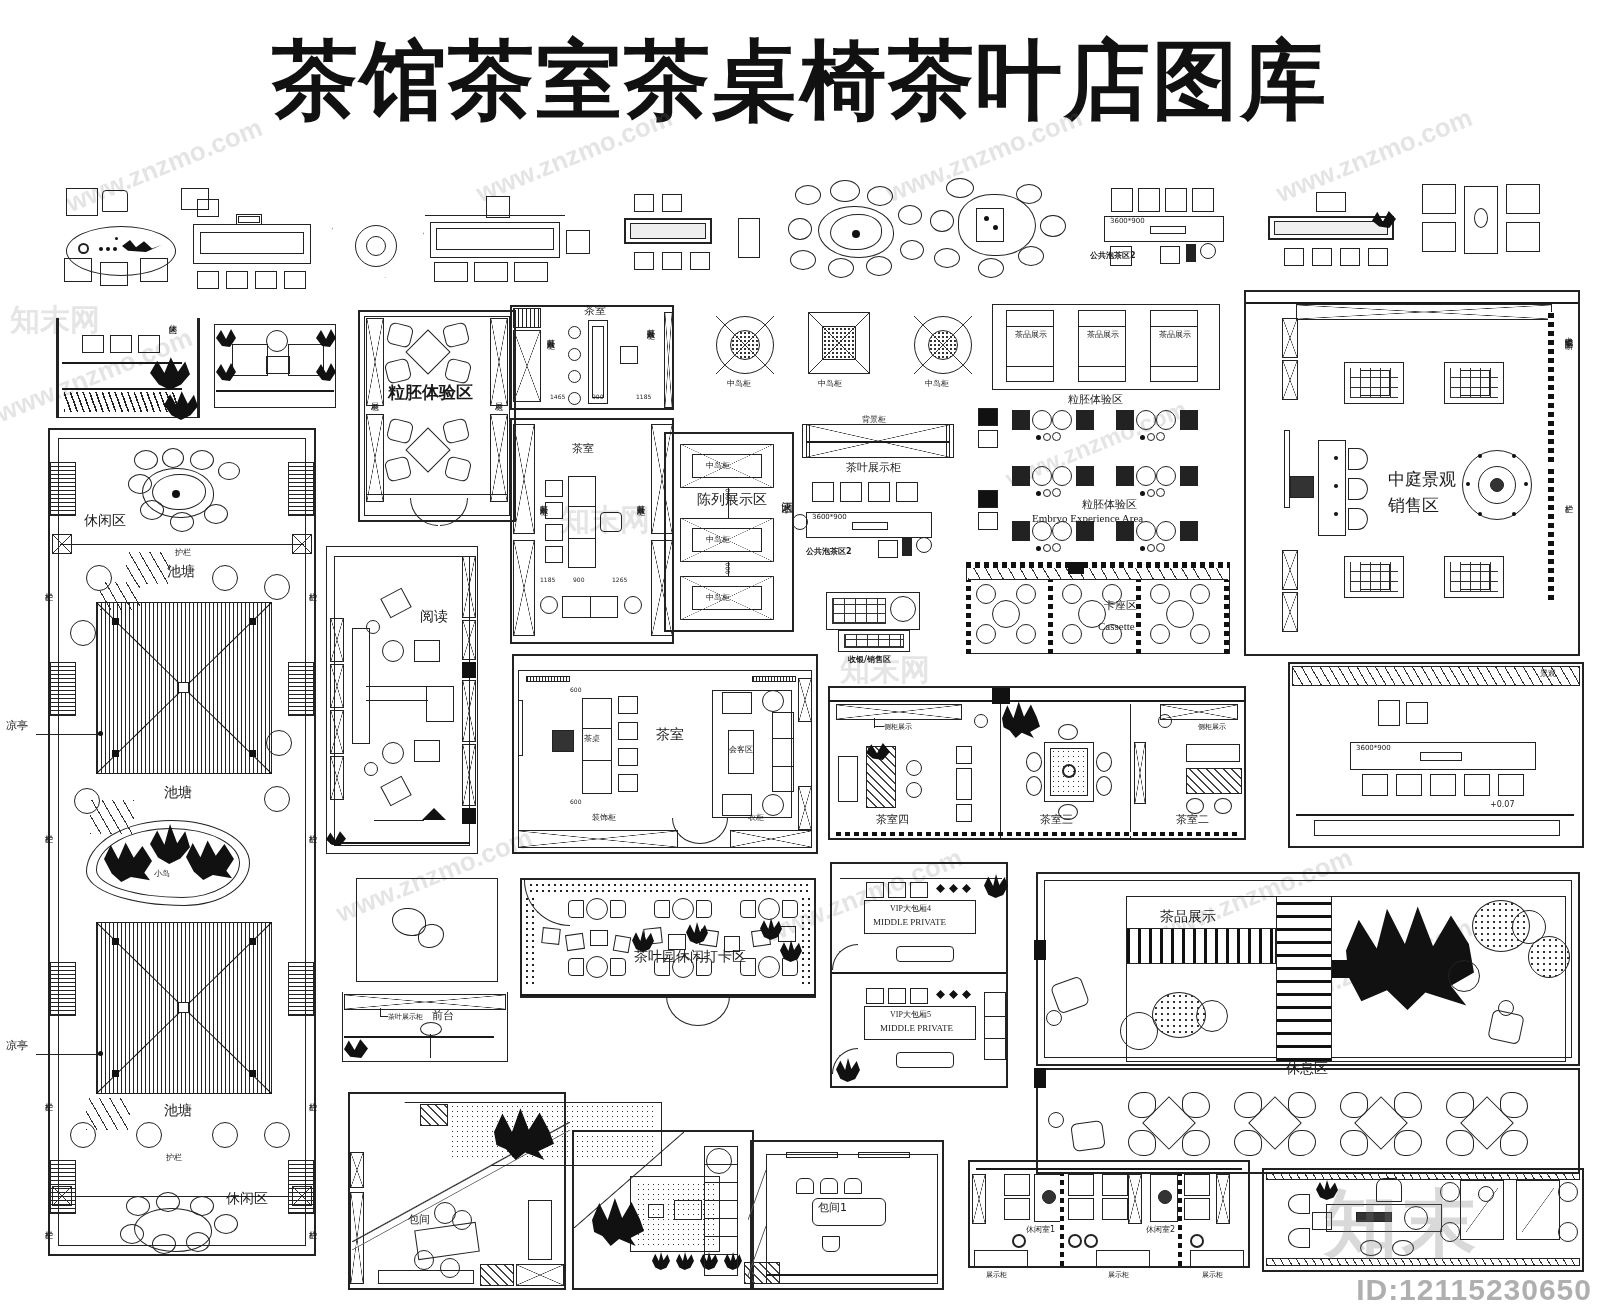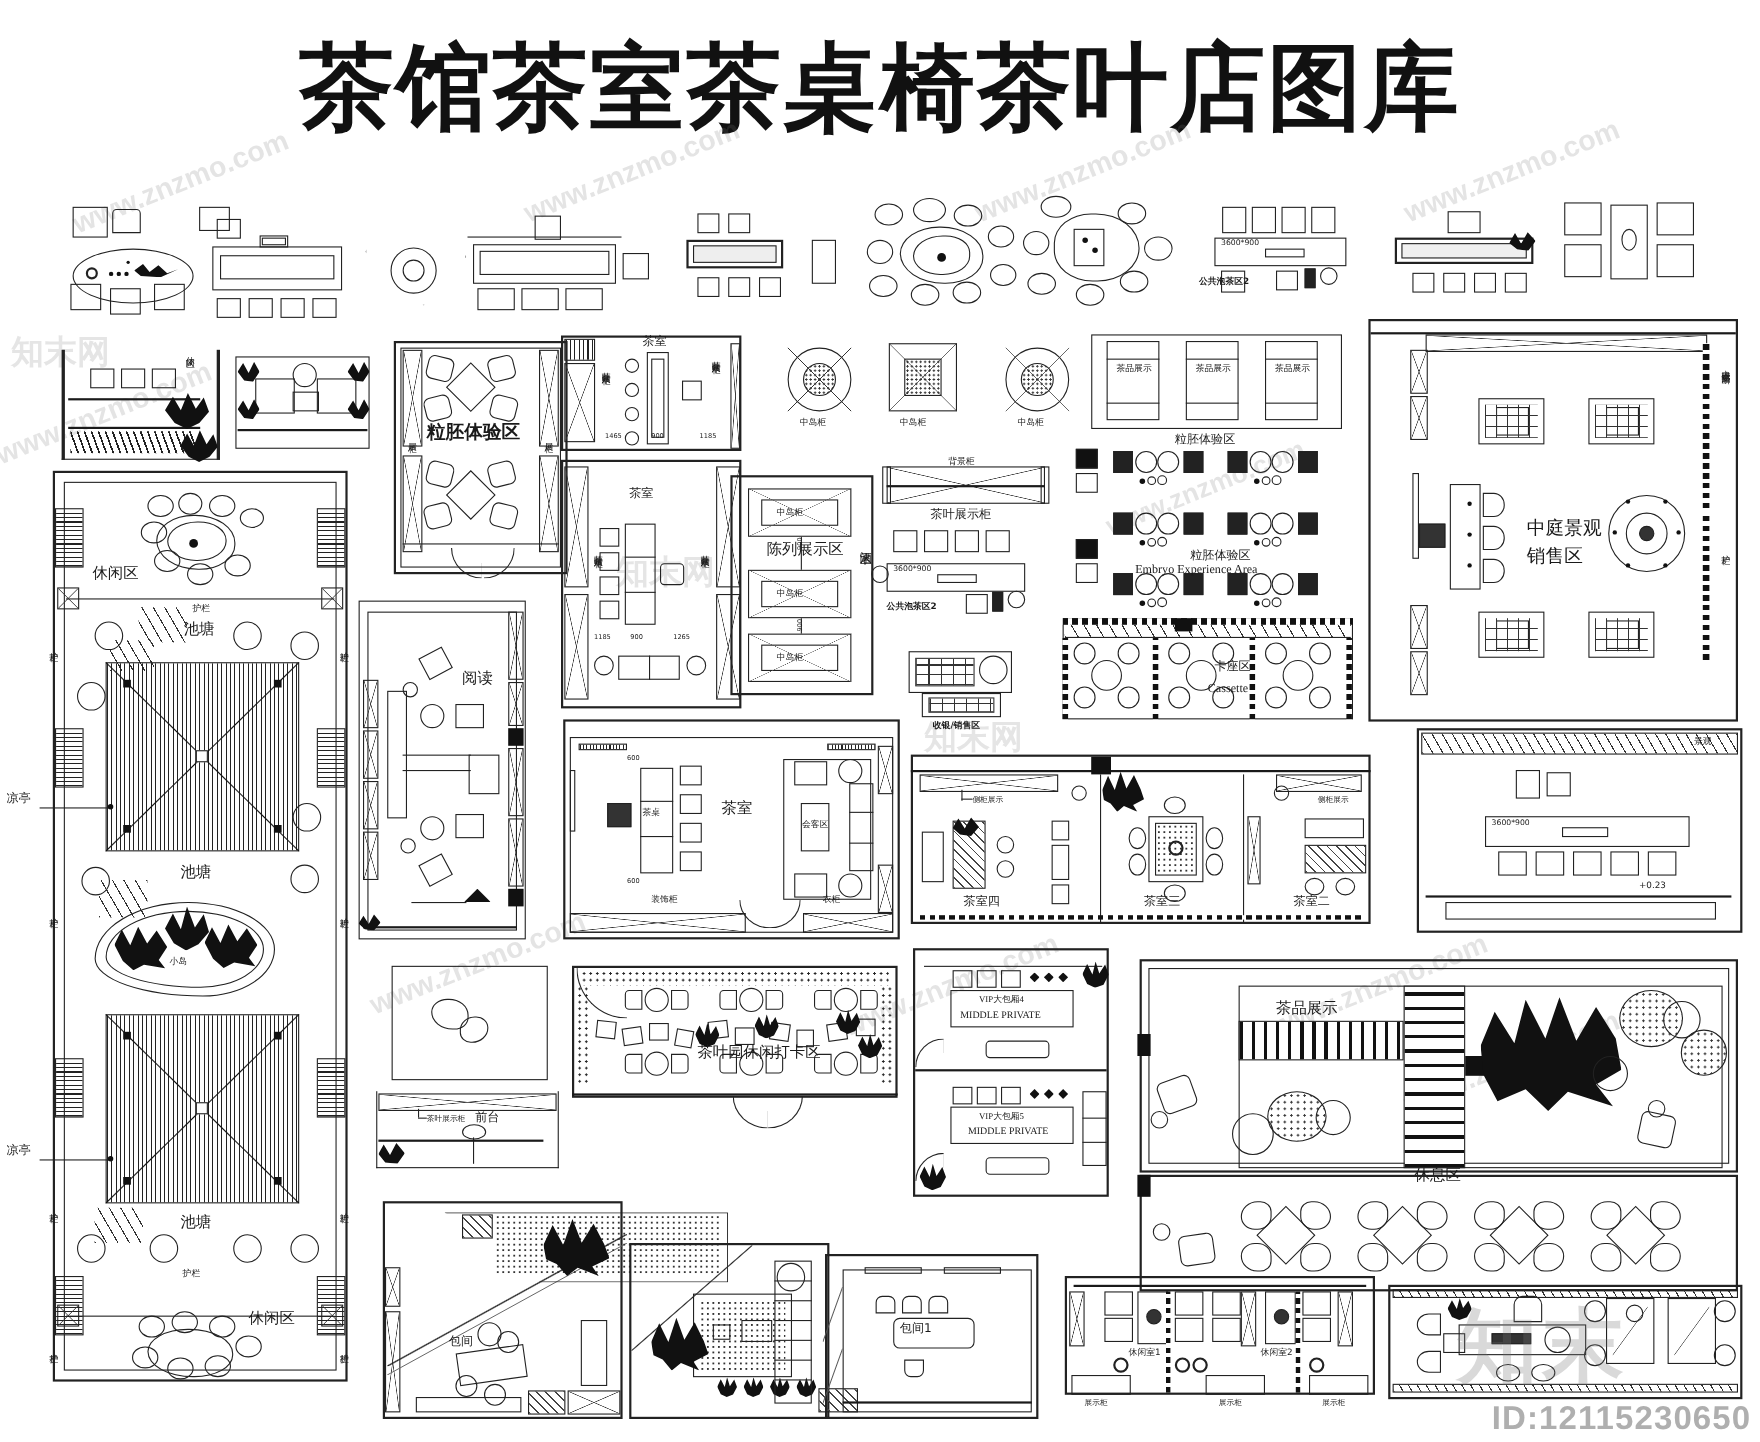--- a/index.html
+++ b/index.html
@@ -727,21 +727,21 @@
 <div class="rect" style="left:1350px;top:742px;width:186px;height:28px;"></div>
 <div class="lbl" style="left:1356px;top:744px;font-size:7px;">3600*900</div>
 <div class="rect" style="left:1420px;top:752px;width:42px;height:9px;"></div>
 <div class="rect" style="left:1362px;top:774px;width:26px;height:22px;"></div>
 <div class="rect" style="left:1396px;top:774px;width:26px;height:22px;"></div>
 <div class="rect" style="left:1430px;top:774px;width:26px;height:22px;"></div>
 <div class="rect" style="left:1464px;top:774px;width:26px;height:22px;"></div>
 <div class="rect" style="left:1498px;top:774px;width:26px;height:22px;"></div>
 <div class="rect" style="left:1378px;top:700px;width:22px;height:26px;"></div>
 <div class="rect" style="left:1406px;top:702px;width:22px;height:22px;"></div>
-<div class="lbl" style="left:1490px;top:800px;font-size:8px;">+0.23</div>
+<div class="lbl" style="left:1490px;top:800px;font-size:8px;">+0.07</div>
 <div class="hline2" style="left:1296px;top:814px;width:278px;"></div>
 <div class="rect" style="left:1314px;top:820px;width:246px;height:16px;"></div>
 
 <div class="rect2" style="left:520px;top:878px;width:296px;height:120px;"></div>
 <div class="greenedge" style="left:528px;top:882px;width:280px;height:14px;border:none;"></div>
 <div class="greenedge" style="left:524px;top:896px;width:12px;height:90px;border:none;"></div>
 <div class="greenedge" style="left:800px;top:896px;width:12px;height:90px;border:none;"></div>
 <div class="circ" style="left:524px;top:880px;width:46px;height:46px;border-radius:0 0 0 100%;border-top:none;border-right:none;"></div>
 <div class="rect" style="left:568px;top:900px;width:16px;height:18px;border-radius:4px 0 0 4px;"></div>
 <div class="circ" style="left:586px;top:898px;width:22px;height:22px;"></div>

